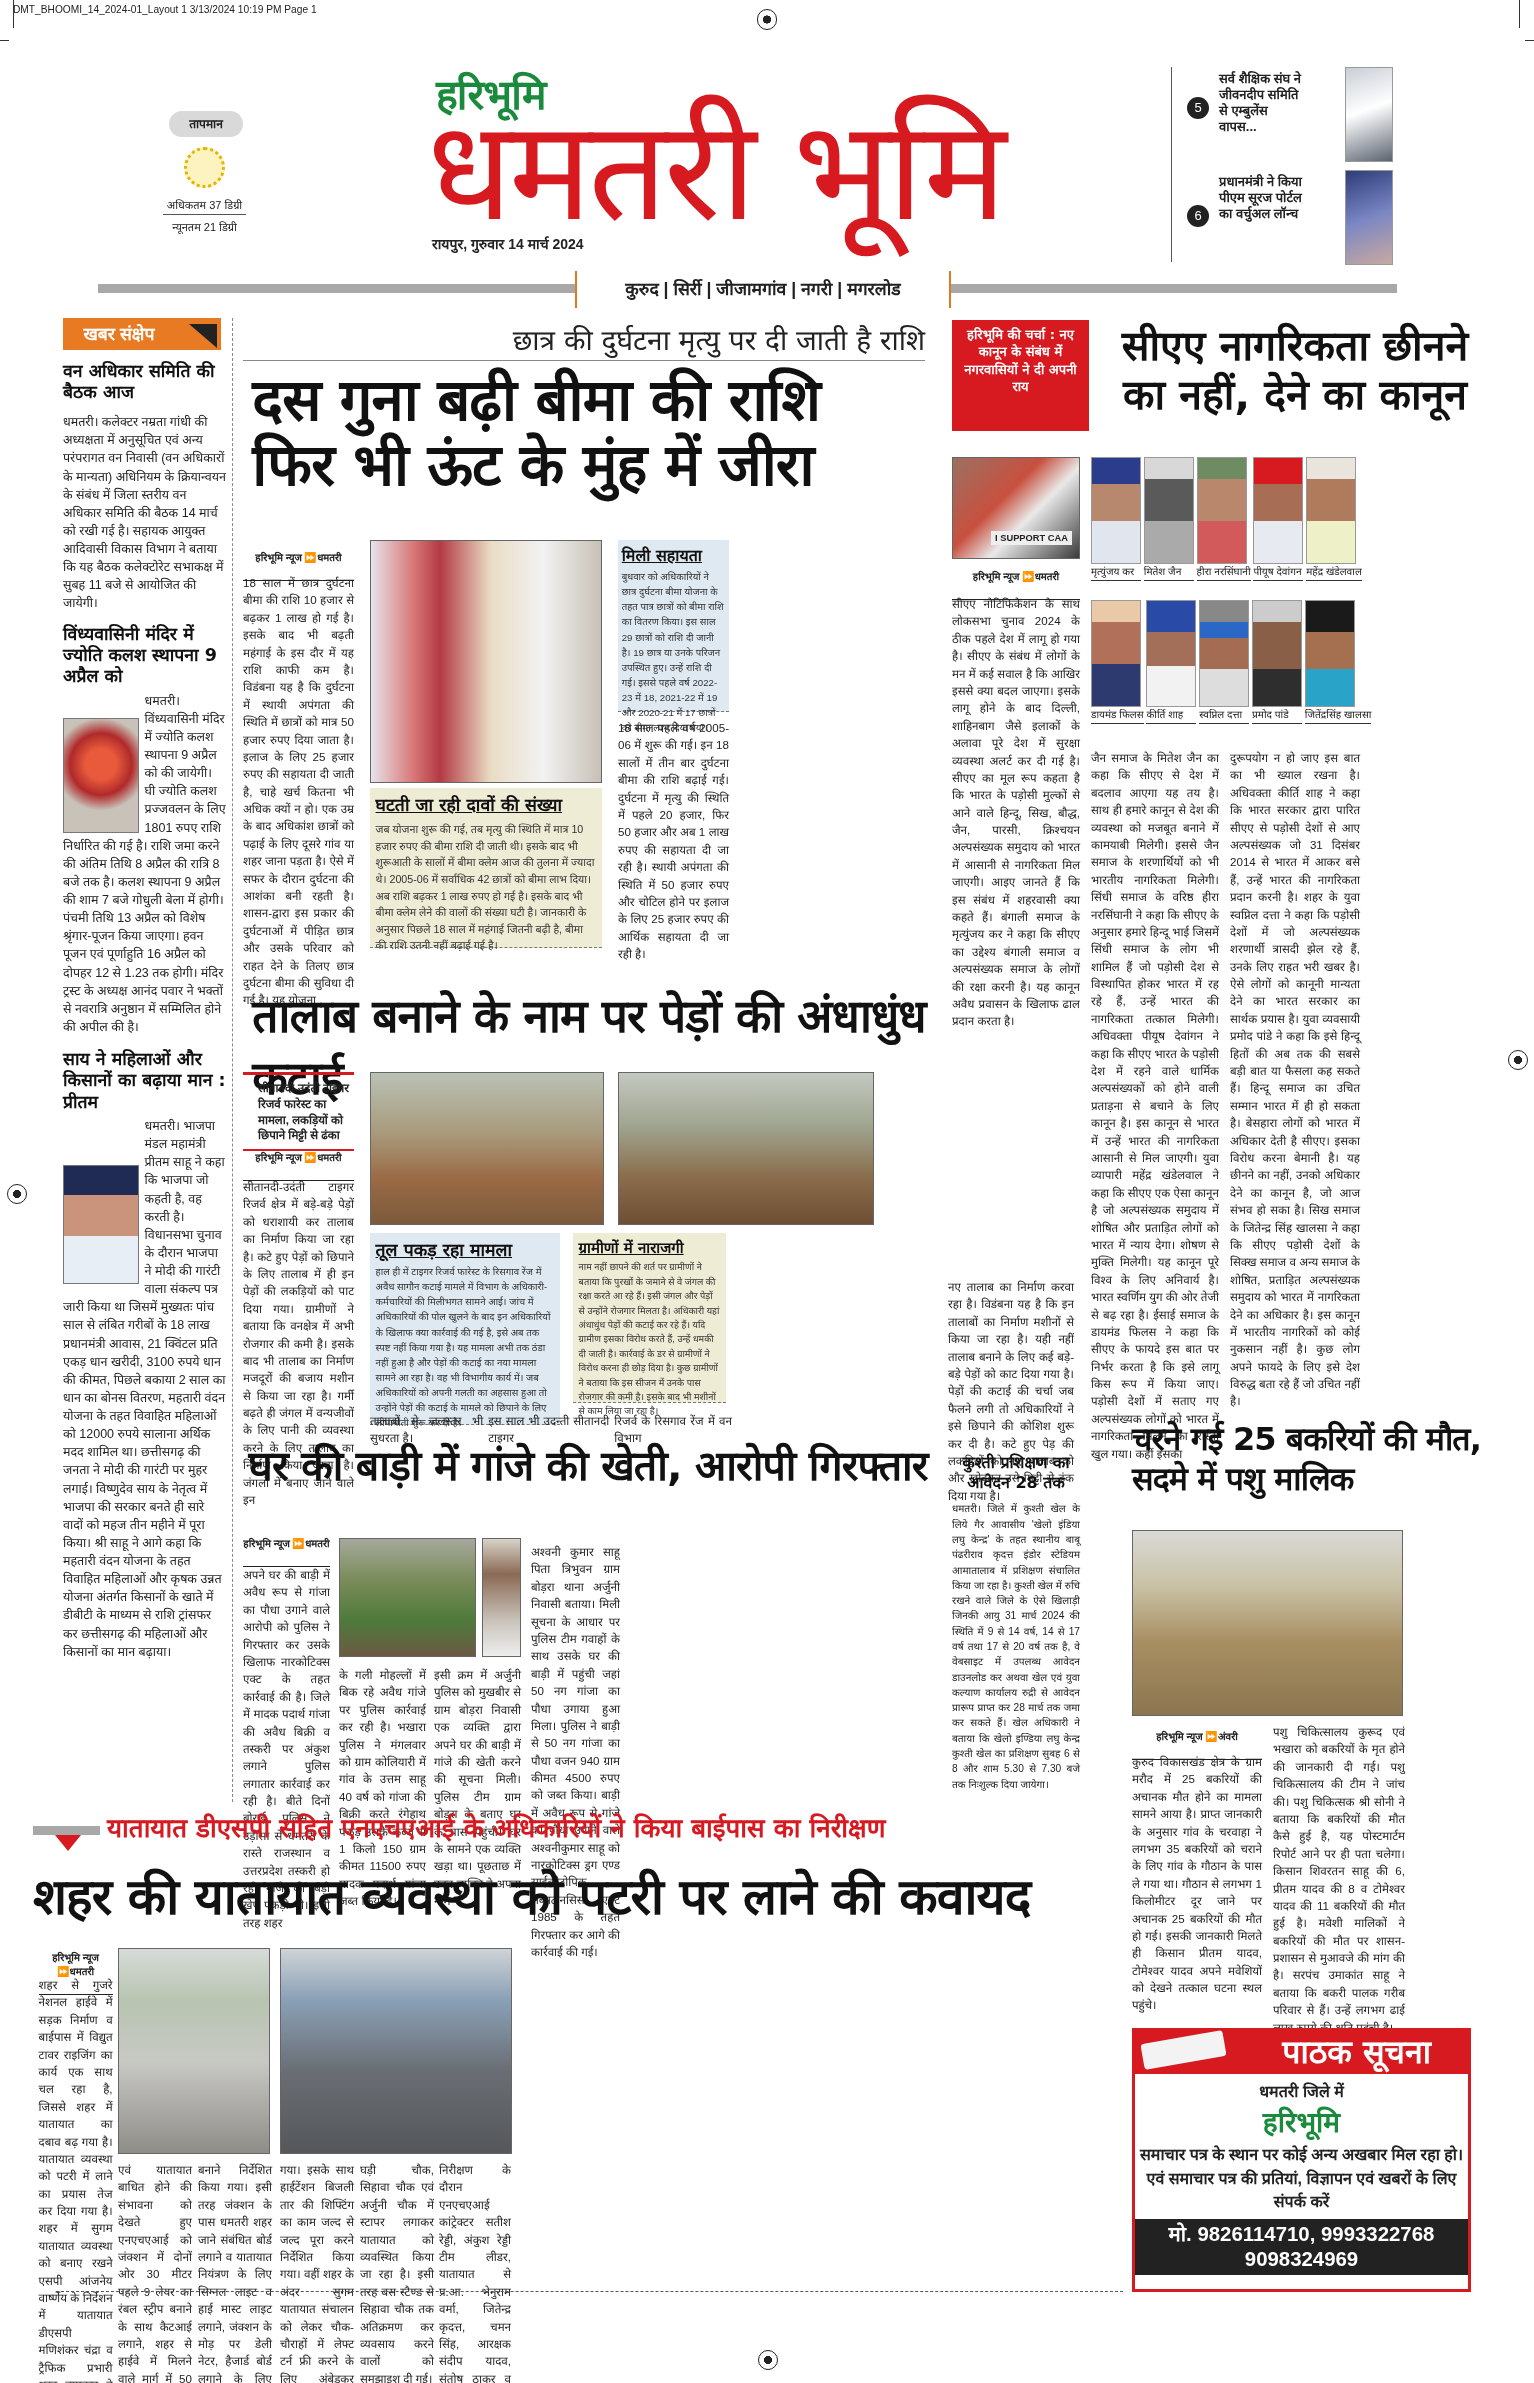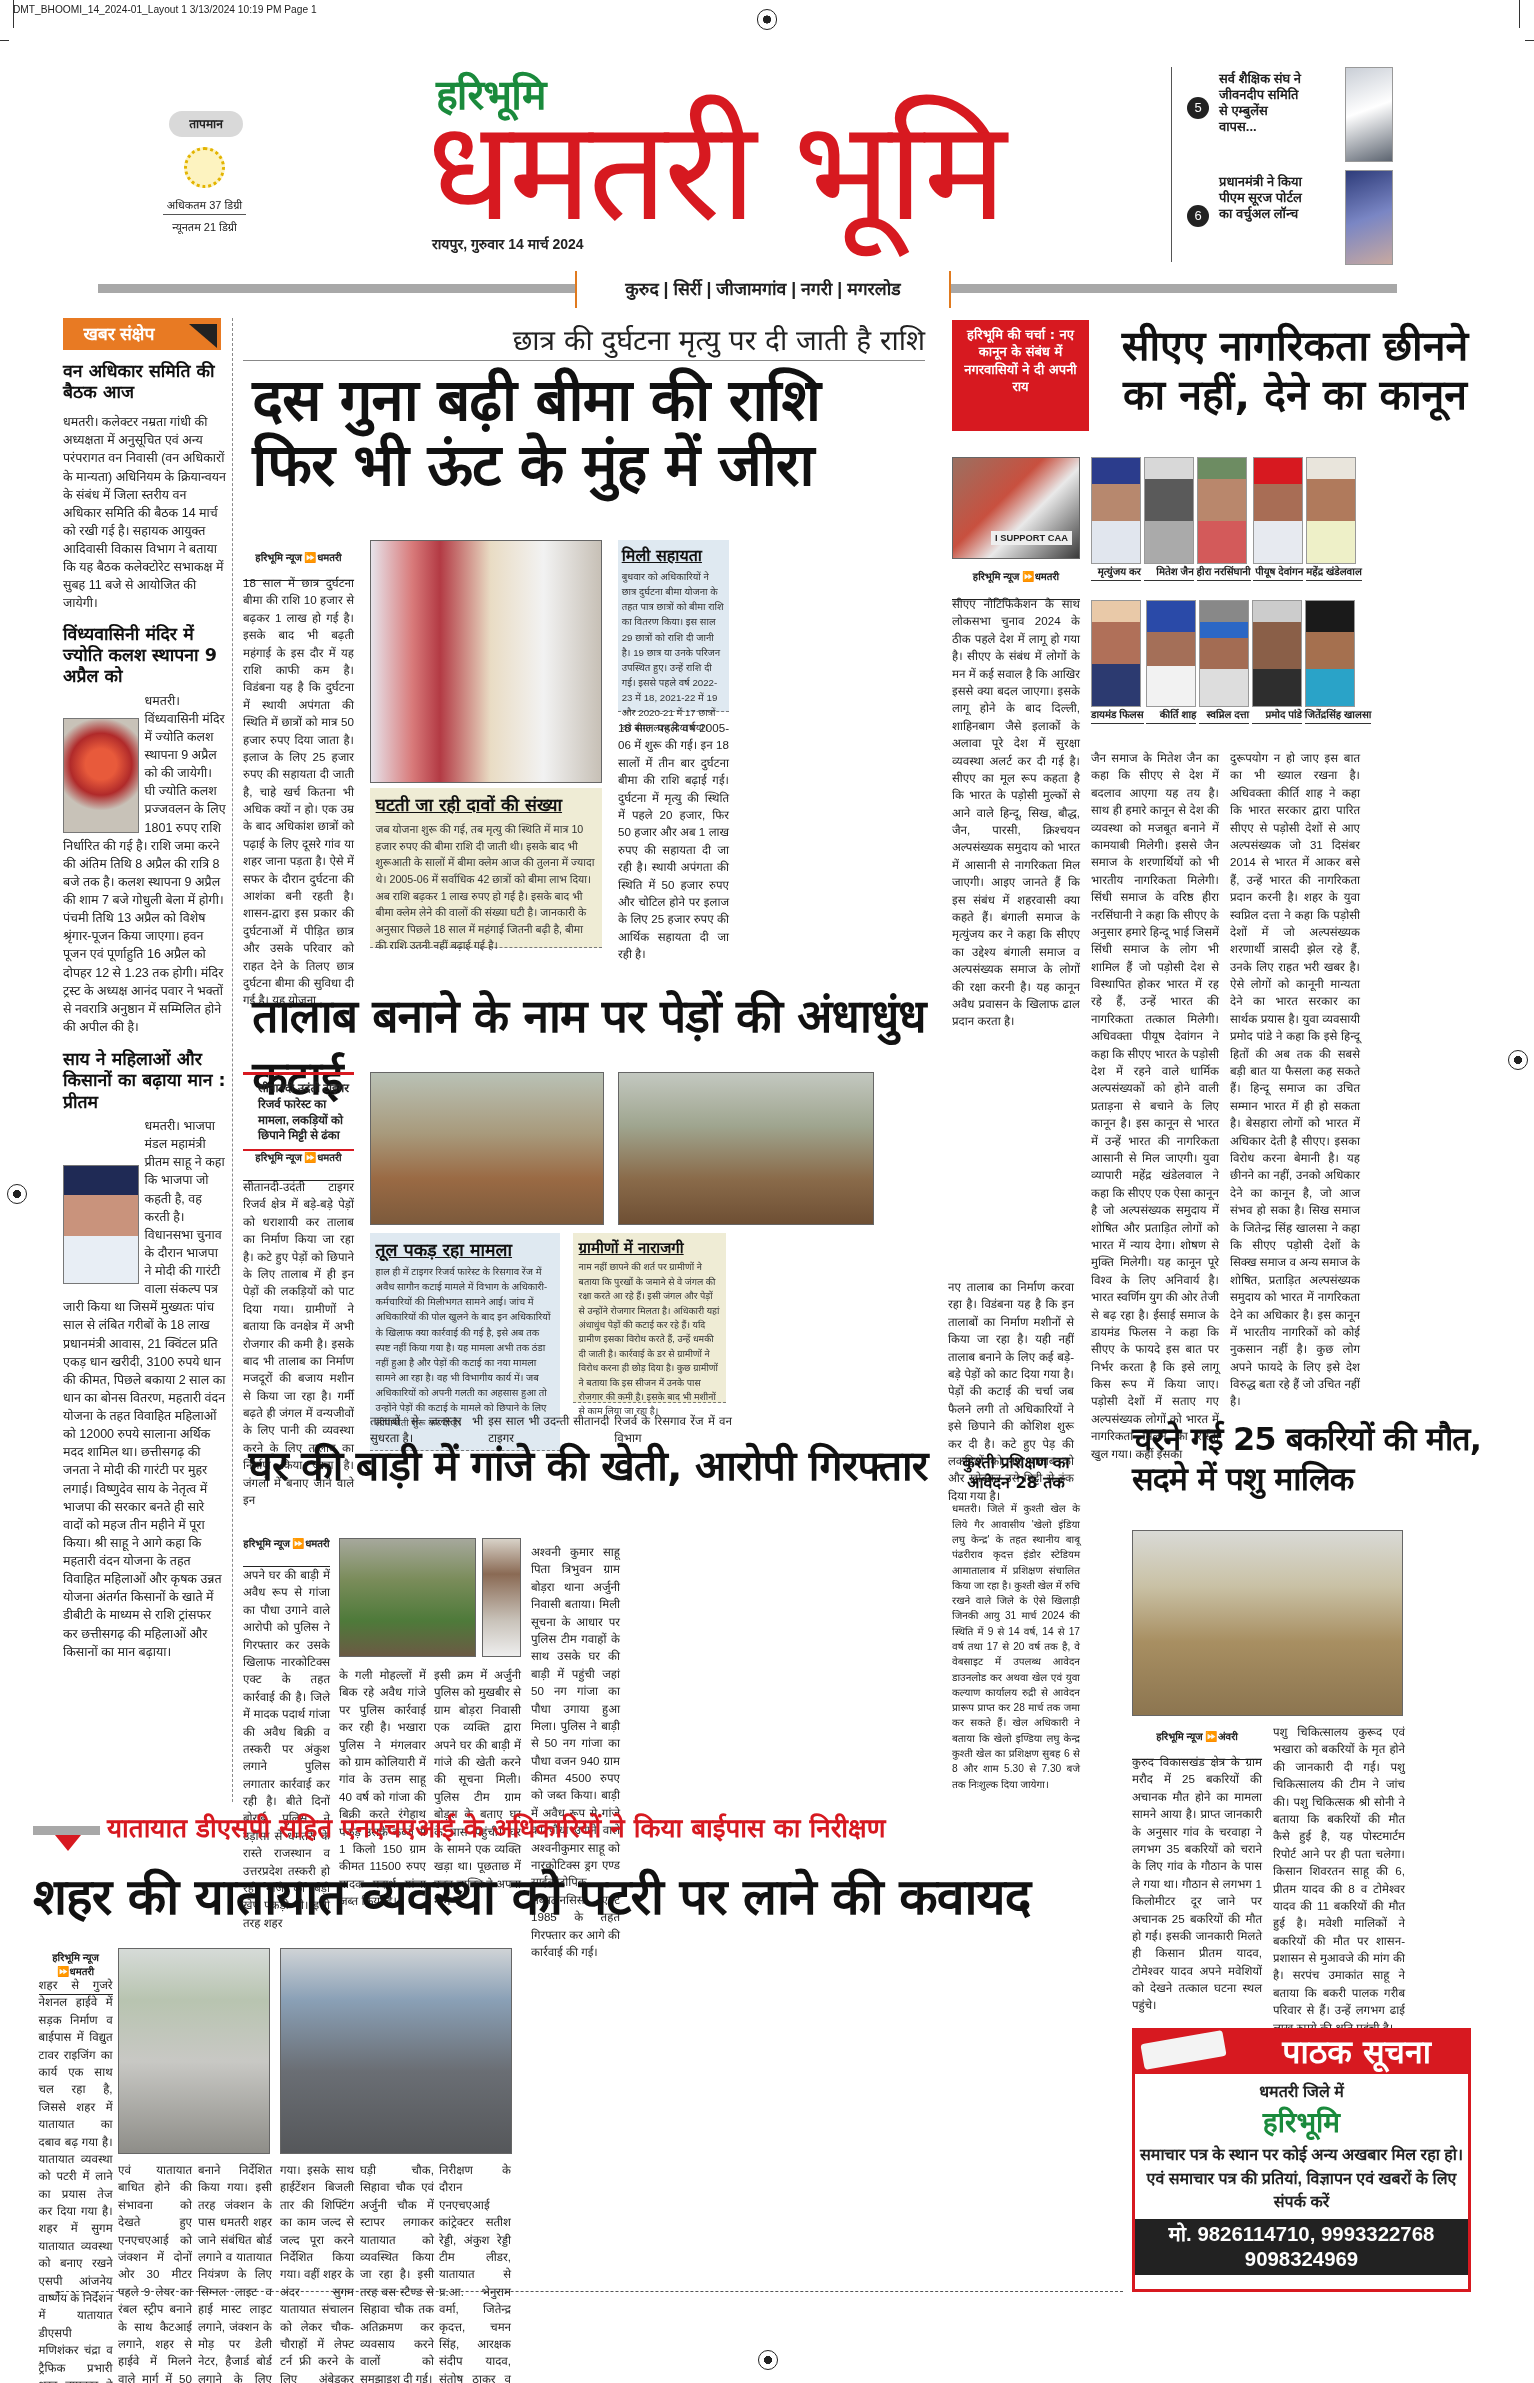--- a/index.html
+++ b/index.html
@@ -29,21 +29,21 @@
 .byline{font-size:10px;font-weight:bold;border-bottom:1.4px solid #222;padding-bottom:16px;text-align:center}
 .col{font-size:11.6px;line-height:1.5;text-align:justify;color:#222}
 .photo{border:0.9px solid #666}
 .box-blue{background:#dfe9f1}
 .box-beige{background:#efecd5}
 .boxhead{font-size:17.6px;font-weight:900;text-decoration:underline;font-family:"DejaVu Sans",sans-serif;color:#111}
 .boxtext{font-size:10.7px;line-height:1.55;color:#333}
 .redbox{background:#d71920;color:#fff;font-weight:bold;font-size:18.6px;line-height:1.35;text-align:center;padding:5.6px 7.4px;font-family:"DejaVu Sans",sans-serif}
 .caa-head{font-size:41px;font-weight:900;line-height:1.2;text-align:center;font-family:"DejaVu Sans",sans-serif;color:#111}
 .person{width:50px;height:107px;border:0.9px solid #999}
-.pname{font-size:10.2px;font-weight:bold;text-align:right;border-bottom:0.9px solid #333;padding-bottom:1.9px}
+.pname{font-size:10.2px;font-weight:normal;text-align:left;border-bottom:0.9px solid #333;padding-bottom:1.9px}
 .redrule{height:2.8px;background:#d71920}
 .pullquote{font-size:11.6px;font-weight:bold;line-height:1.35}
 .head2{font-size:41px;font-weight:900;font-family:"DejaVu Sans",sans-serif;color:#111;letter-spacing:-0.9px}
 .subred{font-size:26px;font-weight:900;color:#d71920;font-family:"DejaVu Sans",sans-serif}
 .notice{border:3.7px solid #d71920;background:#fff}
 .notice-head{background:#d71920;color:#fff;font-size:32px;font-weight:900;text-align:right;padding-right:37px;height:43px;line-height:43px;font-family:"DejaVu Sans",sans-serif}
 .notice-body{font-size:16px;font-weight:bold;text-align:center;line-height:1.45;padding:5.6px 3.7px}
 .notice-phone{background:#222;color:#fff;font-size:20.4px;font-weight:900;text-align:center;line-height:1.2;padding:3.7px}
 .hb-green{color:#1a8a3c;font-size:28px;font-weight:900}
 .dashrule{border-top:0.9px dashed #555}
@@ -128,21 +128,21 @@
   <h1 class="head2" style="font-size:46px;padding-left:9.3px">तालाब बनाने के नाम पर पेड़ों की अंधाधुंध कटाई</h1>
   <div class="abs" style="left:0;top:89px;width:111px">
     <div class="redrule"></div>
     <div class="pullquote" style="padding:5.6px 0 5.6px 15px;position:relative">सीतानदी-उदंती टाइगर रिजर्व फारेस्ट का मामला, लकड़ियों को छिपाने मिट्टी से ढंका</div>
     <div class="redrule"></div>
   </div>
   <div class="abs byline" style="left:0;top:167px;width:111px">हरिभूमि न्यूज ⏩धमतरी</div>
   <p class="abs col" style="left:0;top:195px;width:111px">सीतानदी-उदंती टाइगर रिजर्व क्षेत्र में बड़े-बड़े पेड़ों को धराशायी कर तालाब का निर्माण किया जा रहा है। कटे हुए पेड़ों को छिपाने के लिए तालाब में ही इन पेड़ों की लकड़ियों को पाट दिया गया। ग्रामीणों ने बताया कि वनक्षेत्र में अभी रोजगार की कमी है। इसके बाद भी तालाब का निर्माण मजदूरों की बजाय मशीन से किया जा रहा है। गर्मी बढ़ते ही जंगल में वन्यजीवों के लिए पानी की व्यवस्था करने के लिए तालाब का निर्माण किया जाता है। जंगलों में बनाए जाने वाले इन</p>
   <div class="abs photo" style="left:127px;top:89px;width:234px;height:153px;background:linear-gradient(180deg,#b9c1b5 0,#a89a7c 40%,#9a6a44 70%,#7c5a3c 100%)"></div>
   <div class="abs photo" style="left:375px;top:89px;width:256px;height:153px;background:linear-gradient(180deg,#c3c8c0 0,#9fa58f 35%,#8a6b4a 70%,#6e4f34 100%)"></div>
-  <div class="abs box-blue" style="left:127px;top:250px;width:190px;height:218px;padding:3.7px 5.6px;border-bottom:0.9px dashed #777">
+  <div class="abs box-blue" style="left:127px;top:250px;width:190px;height:192px;padding:3.7px 5.6px;border-bottom:0.9px dashed #777">
     <div class="boxhead">तूल पकड़ रहा मामला</div>
     <p class="boxtext" style="font-size:9.7px;margin-top:3.7px">हाल ही में टाइगर रिजर्व फारेस्ट के रिसगाव रेंज में अवैध सागौन कटाई मामले में विभाग के अधिकारी-कर्मचारियों की मिलीभगत सामने आई। जांच में अधिकारियों की पोल खुलने के बाद इन अधिकारियों के खिलाफ क्या कार्रवाई की गई है, इसे अब तक स्पष्ट नहीं किया गया है। यह मामला अभी तक ठंडा नहीं हुआ है और पेड़ों की कटाई का नया मामला सामने आ रहा है। वह भी विभागीय कार्य में। जब अधिकारियों को अपनी गलती का अहसास हुआ तो उन्होंने पेड़ों की कटाई के मामले को छिपाने के लिए लीपापोती शुरू कर दी है।</p>
   </div>
   <div class="abs box-beige" style="left:330px;top:250px;width:153px;height:170px;padding:3.7px 5.6px;border-bottom:0.9px dashed #777">
     <div class="boxhead" style="font-size:15px">ग्रामीणों में नाराजगी</div>
     <p class="boxtext" style="font-size:9.3px;margin-top:3.7px">नाम नहीं छापने की शर्त पर ग्रामीणों ने बताया कि पुरखों के जमाने से वे जंगल की रक्षा करते आ रहे हैं। इसी जंगल और पेड़ों से उन्होंने रोजगार मिलता है। अधिकारी यहां अंधाधुंध पेड़ों की कटाई कर रहे हैं। यदि ग्रामीण इसका विरोध करते हैं, उन्हें धमकी दी जाती है। कार्रवाई के डर से ग्रामीणों ने विरोध करना ही छोड़ दिया है। कुछ ग्रामीणों ने बताया कि इस सीजन में उनके पास रोजगार की कमी है। इसके बाद भी मशीनों से काम लिया जा रहा है।</p>
   </div>
   <div class="abs col" style="left:127px;top:429px;width:362px;display:flex;gap:5px">
     <span>तालाबों से जलस्तर भी सुधरता है।</span>
     <span>इस साल भी उदन्ती सीतानदी टाइगर</span>

